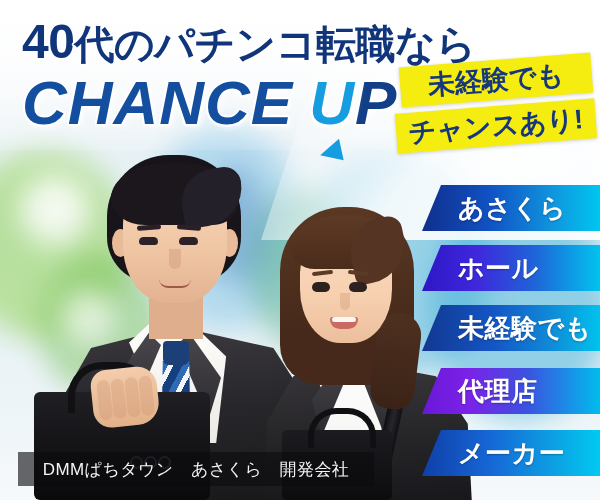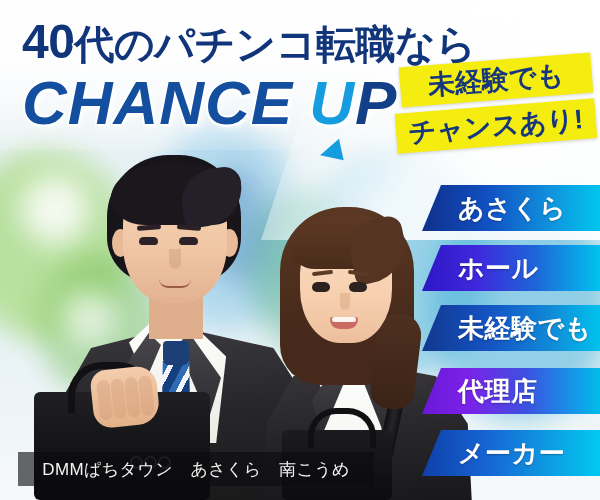--- a/index.html
+++ b/index.html
@@ -498,16 +498,16 @@
     <span class="tag-label">未経験でも</span>
   </div>
   <div id="tag3" class="tag">
     <span class="tag-label">代理店</span>
   </div>
   <div id="tag4" class="tag">
     <span class="tag-label">メーカー</span>
   </div>
 
   <div id="caption">
-    <span class="cap-text">DMMぱちタウン　あさくら　南こうめ</span>
+    <span class="cap-text">DMMぱちタウン　あさくら　開発会社</span>
   </div>
 
 </div>
 
 </body></html>

